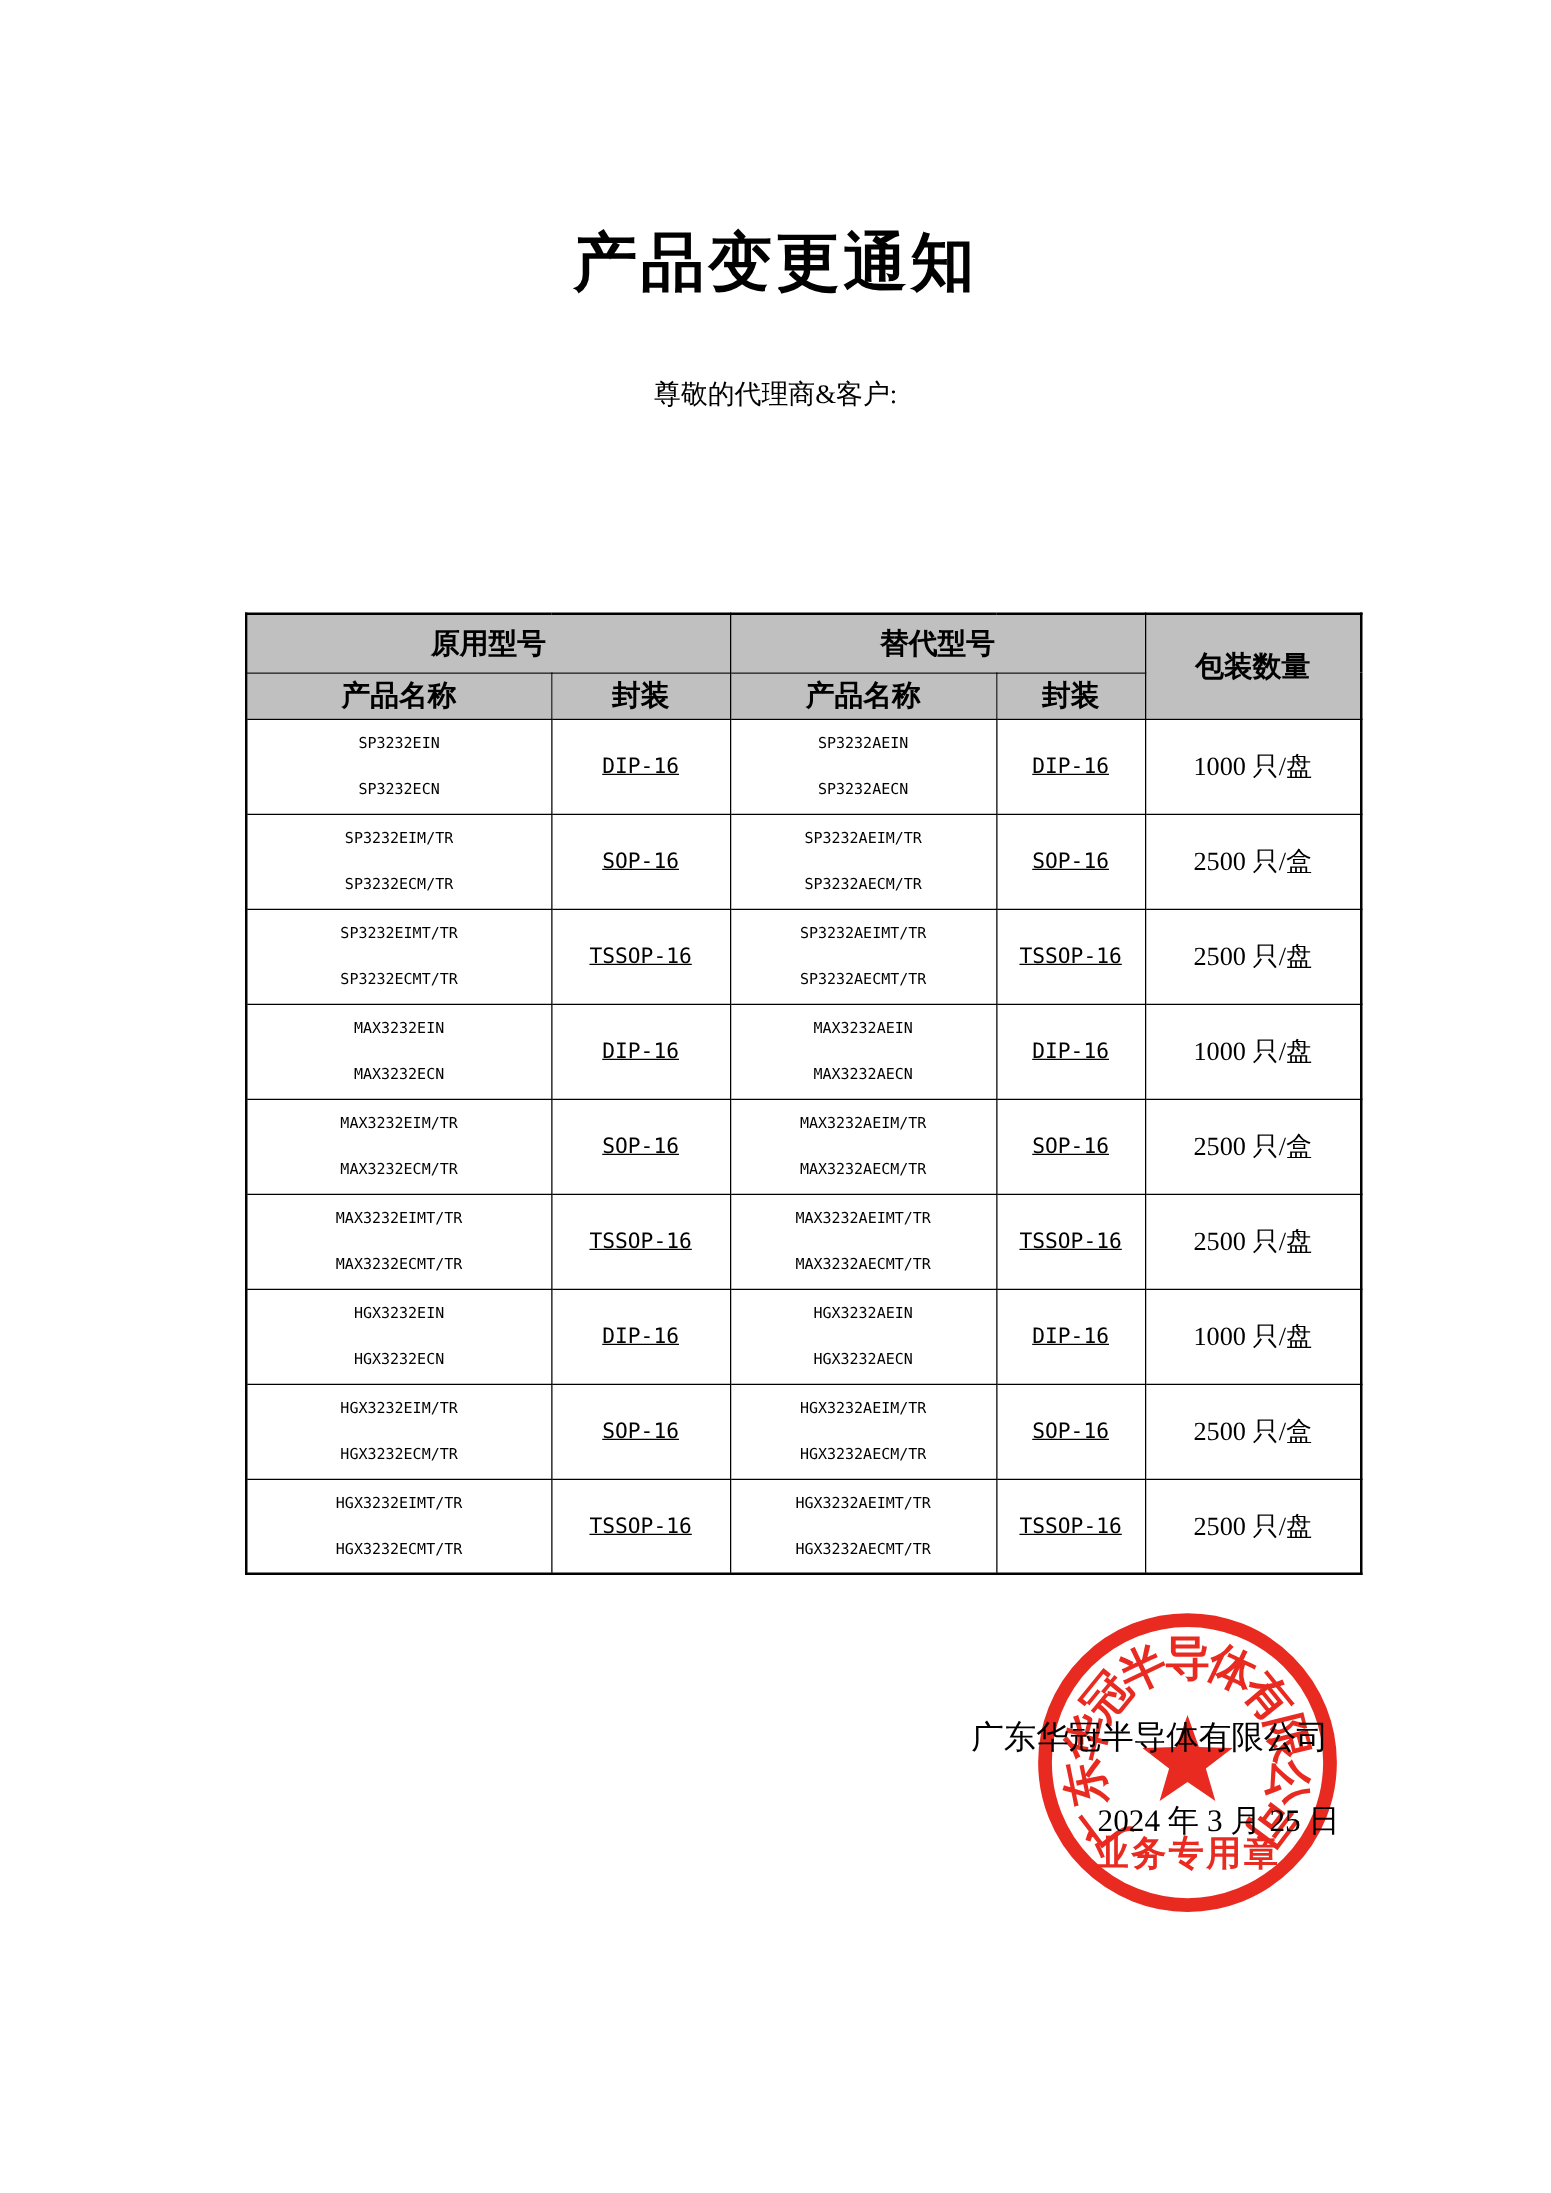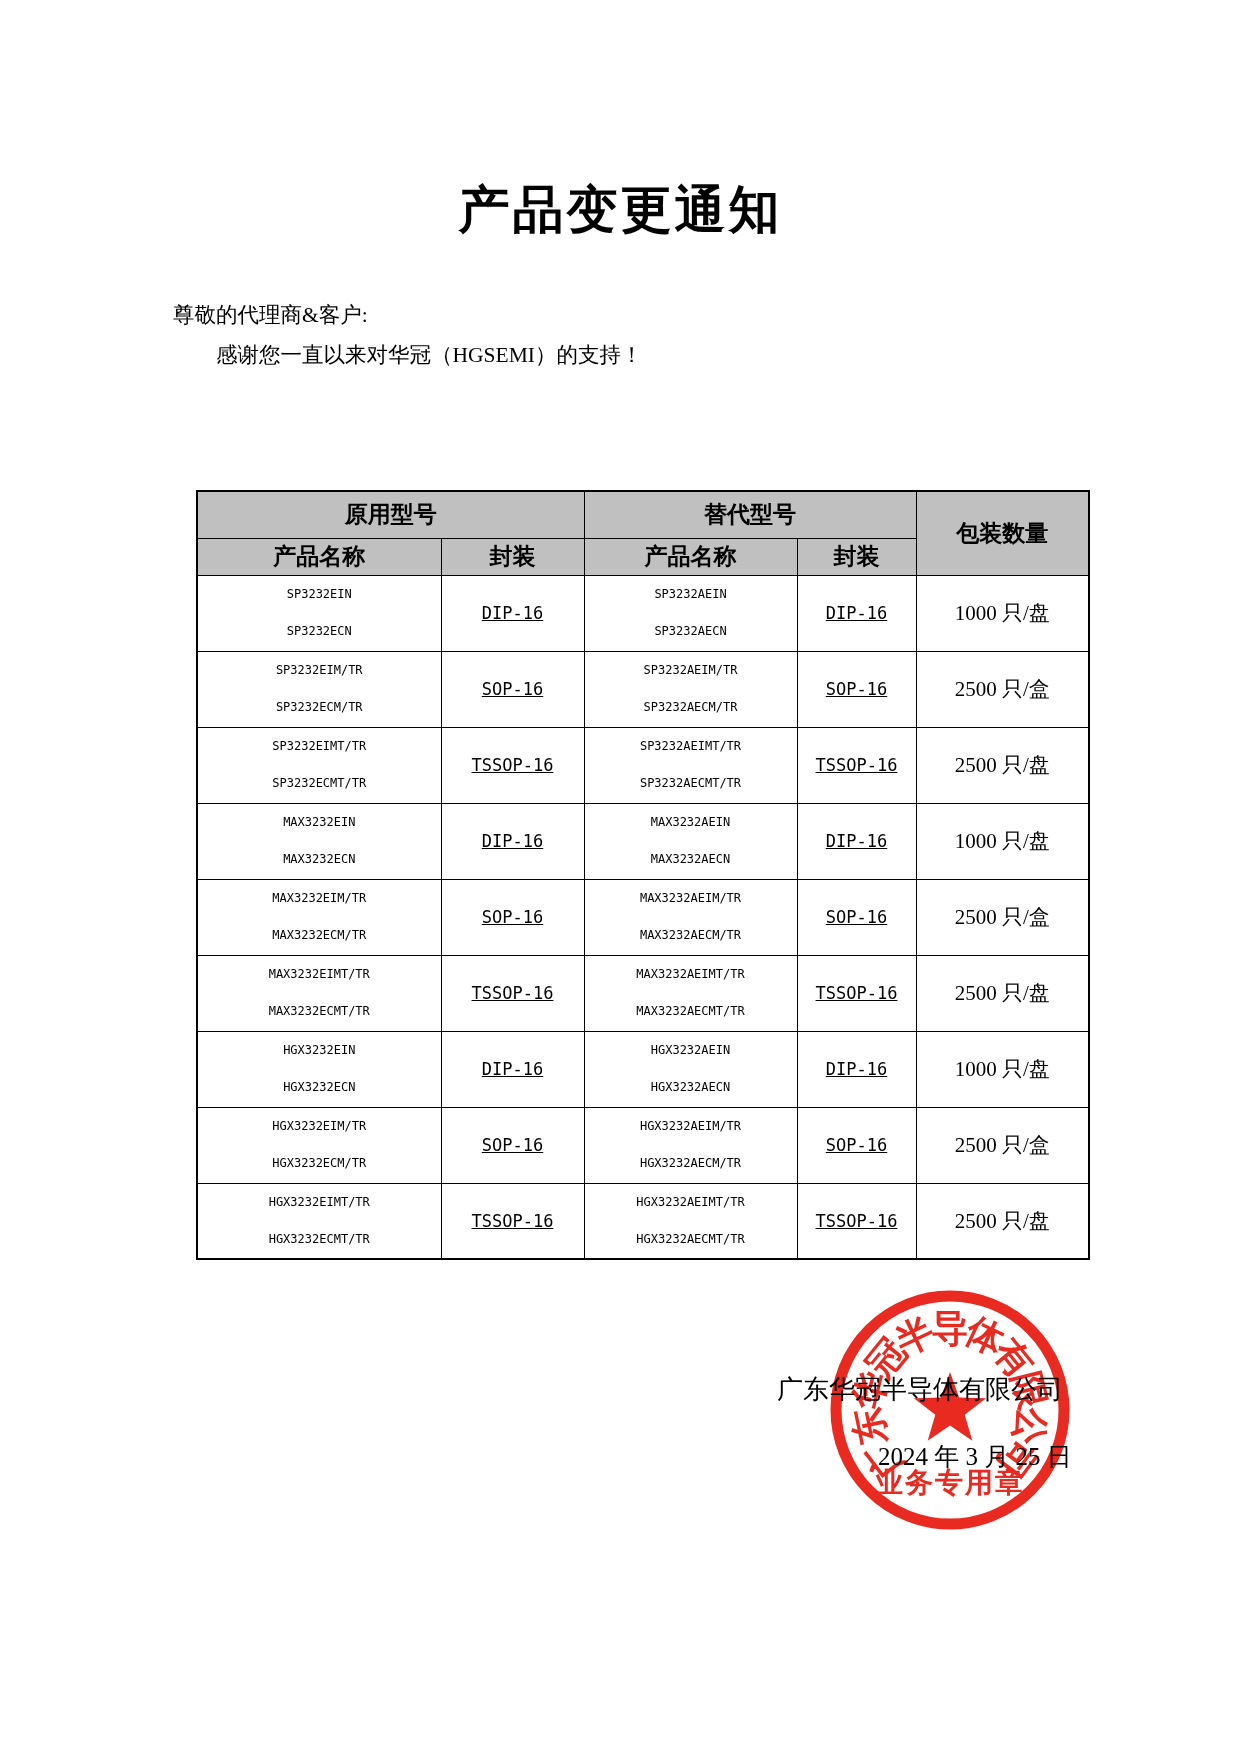--- a/index.html
+++ b/index.html
@@ -20,21 +20,21 @@
   .doc-title{
     position:absolute;top:176px;left:0;width:100%;margin:0;
     text-align:center;
     font-family:"Liberation Sans","DejaVu Sans",sans-serif;
     font-weight:bold;font-size:51px;letter-spacing:3px;
   }
   .body-text{
     position:absolute;left:173px;top:295px;width:895px;
     font-size:21.5px;line-height:40px;
   }
-  .body-line{white-space:nowrap;}
+  .body-line{white-space:nowrap;text-align:center;}
   .indent{padding-left:43px;}
   .just{text-align:justify;text-align-last:justify;white-space:normal;}
   
   .notice-table{
     position:absolute;left:196px;top:490px;width:892px;
     border-collapse:collapse;table-layout:fixed;
     border:2.5px solid var(--border);
   }
   .notice-table th,.notice-table td{
     border:1.6px solid var(--border);
@@ -87,21 +87,20 @@
 </style>
 </head>
 <body>
 
 <div class="page">
 
   <h1 class="doc-title">产品变更通知</h1>
 
   <div class="body-text">
     <div class="body-line">尊敬的代理商&amp;客户:</div>
-    <div class="body-line indent">感谢您一直以来对华冠（HGSEMI）的支持！</div>
   </div>
 
   <table class="notice-table">
     <colgroup>
       <col style="width:244px">
       <col style="width:143px">
       <col style="width:213px">
       <col style="width:119px">
       <col style="width:173px">
     </colgroup>

